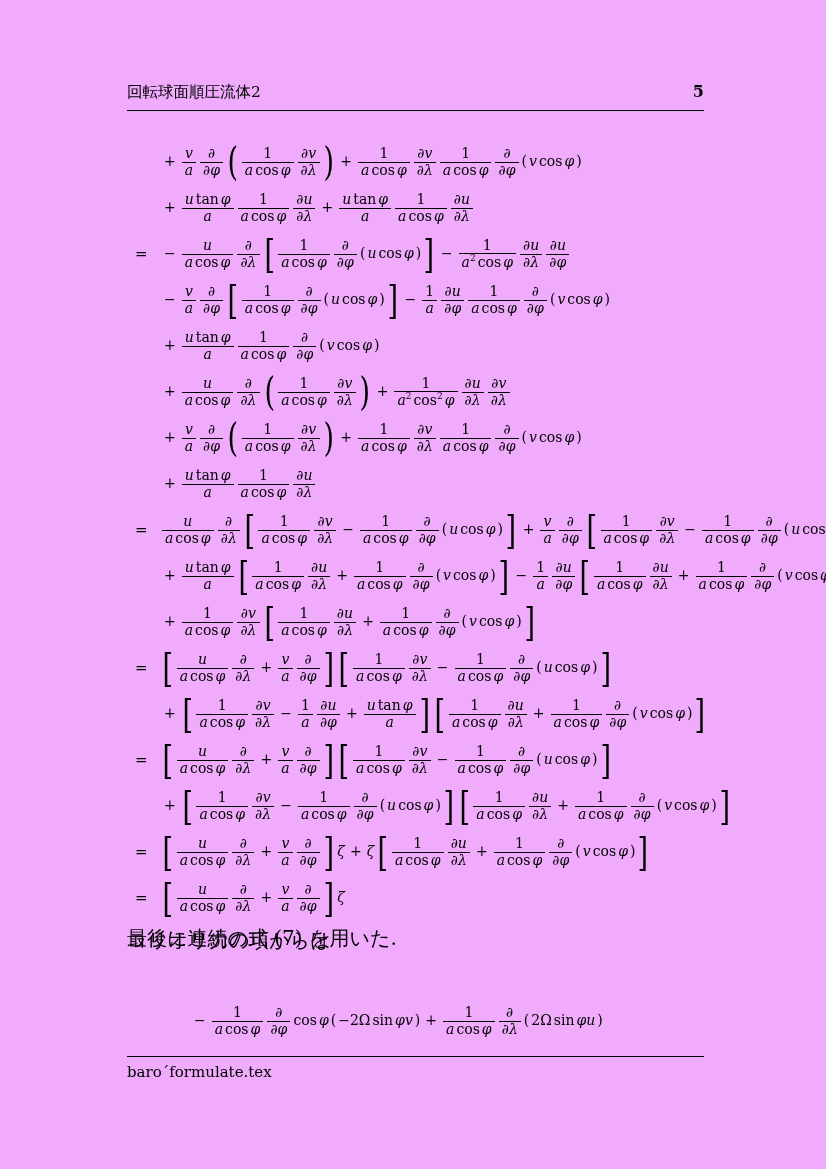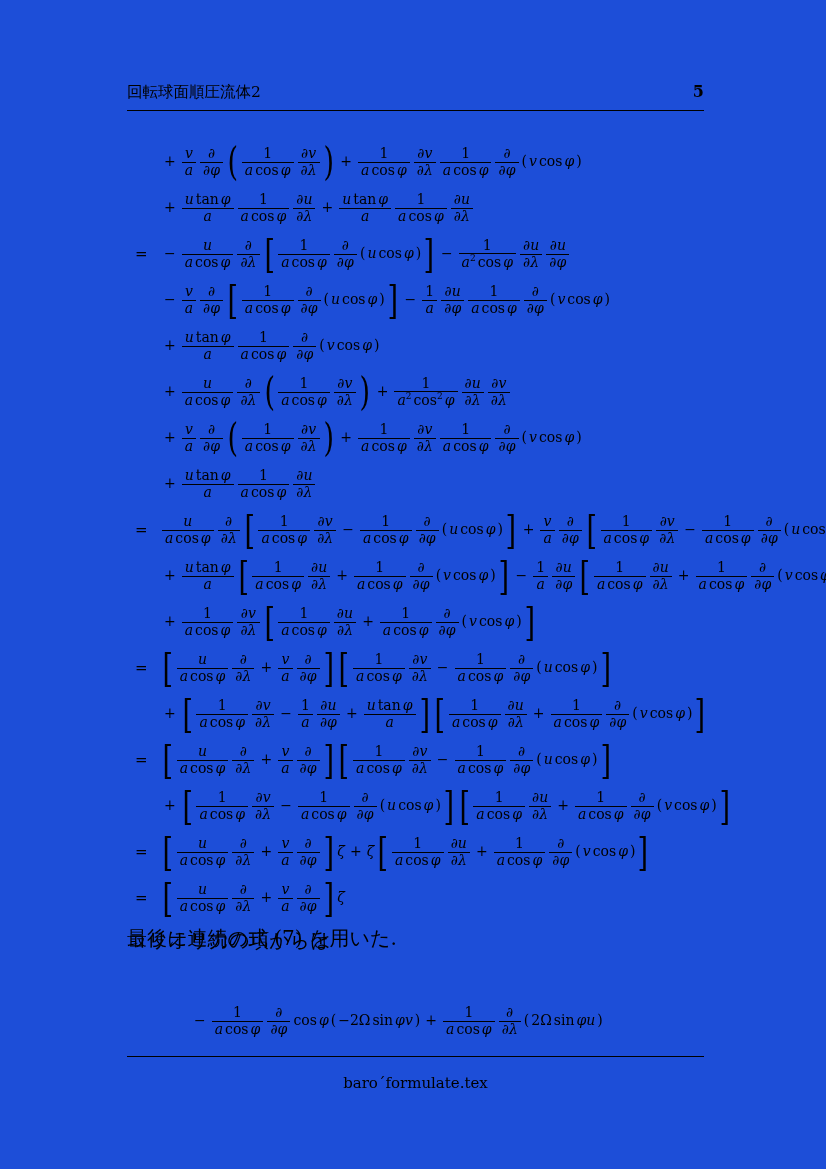--- a/index.html
+++ b/index.html
@@ -1,21 +1,21 @@
 <!DOCTYPE html>
 <html><head>
 <meta charset="utf-8">
 <style>
   * { box-sizing: border-box; }
   html,body { margin:0; padding:0; background:#e8e8e8; }
   .page {
     position: relative;
     width: 826px; height: 1169px;
     margin: 0 auto;
-    background: #1d4ed8;
+    background: #f0abfc;
     color: #000;
     font-family: "DejaVu Serif", "Liberation Serif", serif;
     overflow: hidden;
   }
   
   .header {
     position: absolute; left: 127px; top: 82px; width: 577px;
     display: flex; align-items: baseline; white-space: nowrap;
     border-bottom: 1.5px solid #000;
     padding-bottom: 7px;
@@ -44,22 +44,22 @@
   }
   
   .body-text { position: absolute; left: 127px; font-size: 20px; white-space: nowrap; }
   .p-continuity { top: 925px; }
   .p-coriolis { top: 927px; }
   .eq-cor { position: absolute; left: 190px; top: 998px; min-height: 46px; }
   
   .footer {
     position: absolute; left: 127px; top: 1056px; width: 577px;
     border-top: 1.5px solid #000;
-    padding-top: 17px;
-    display: flex; justify-content: center;
+    padding-top: 6px;
+    display: flex; justify-content: space-between;
     font-size: 15px; white-space: nowrap;
   }
 </style>
 </head>
 <body>
 
 <div class="page">
 
   <div class="header">
     <span class="doc-title">回転球面順圧流体2</span>

